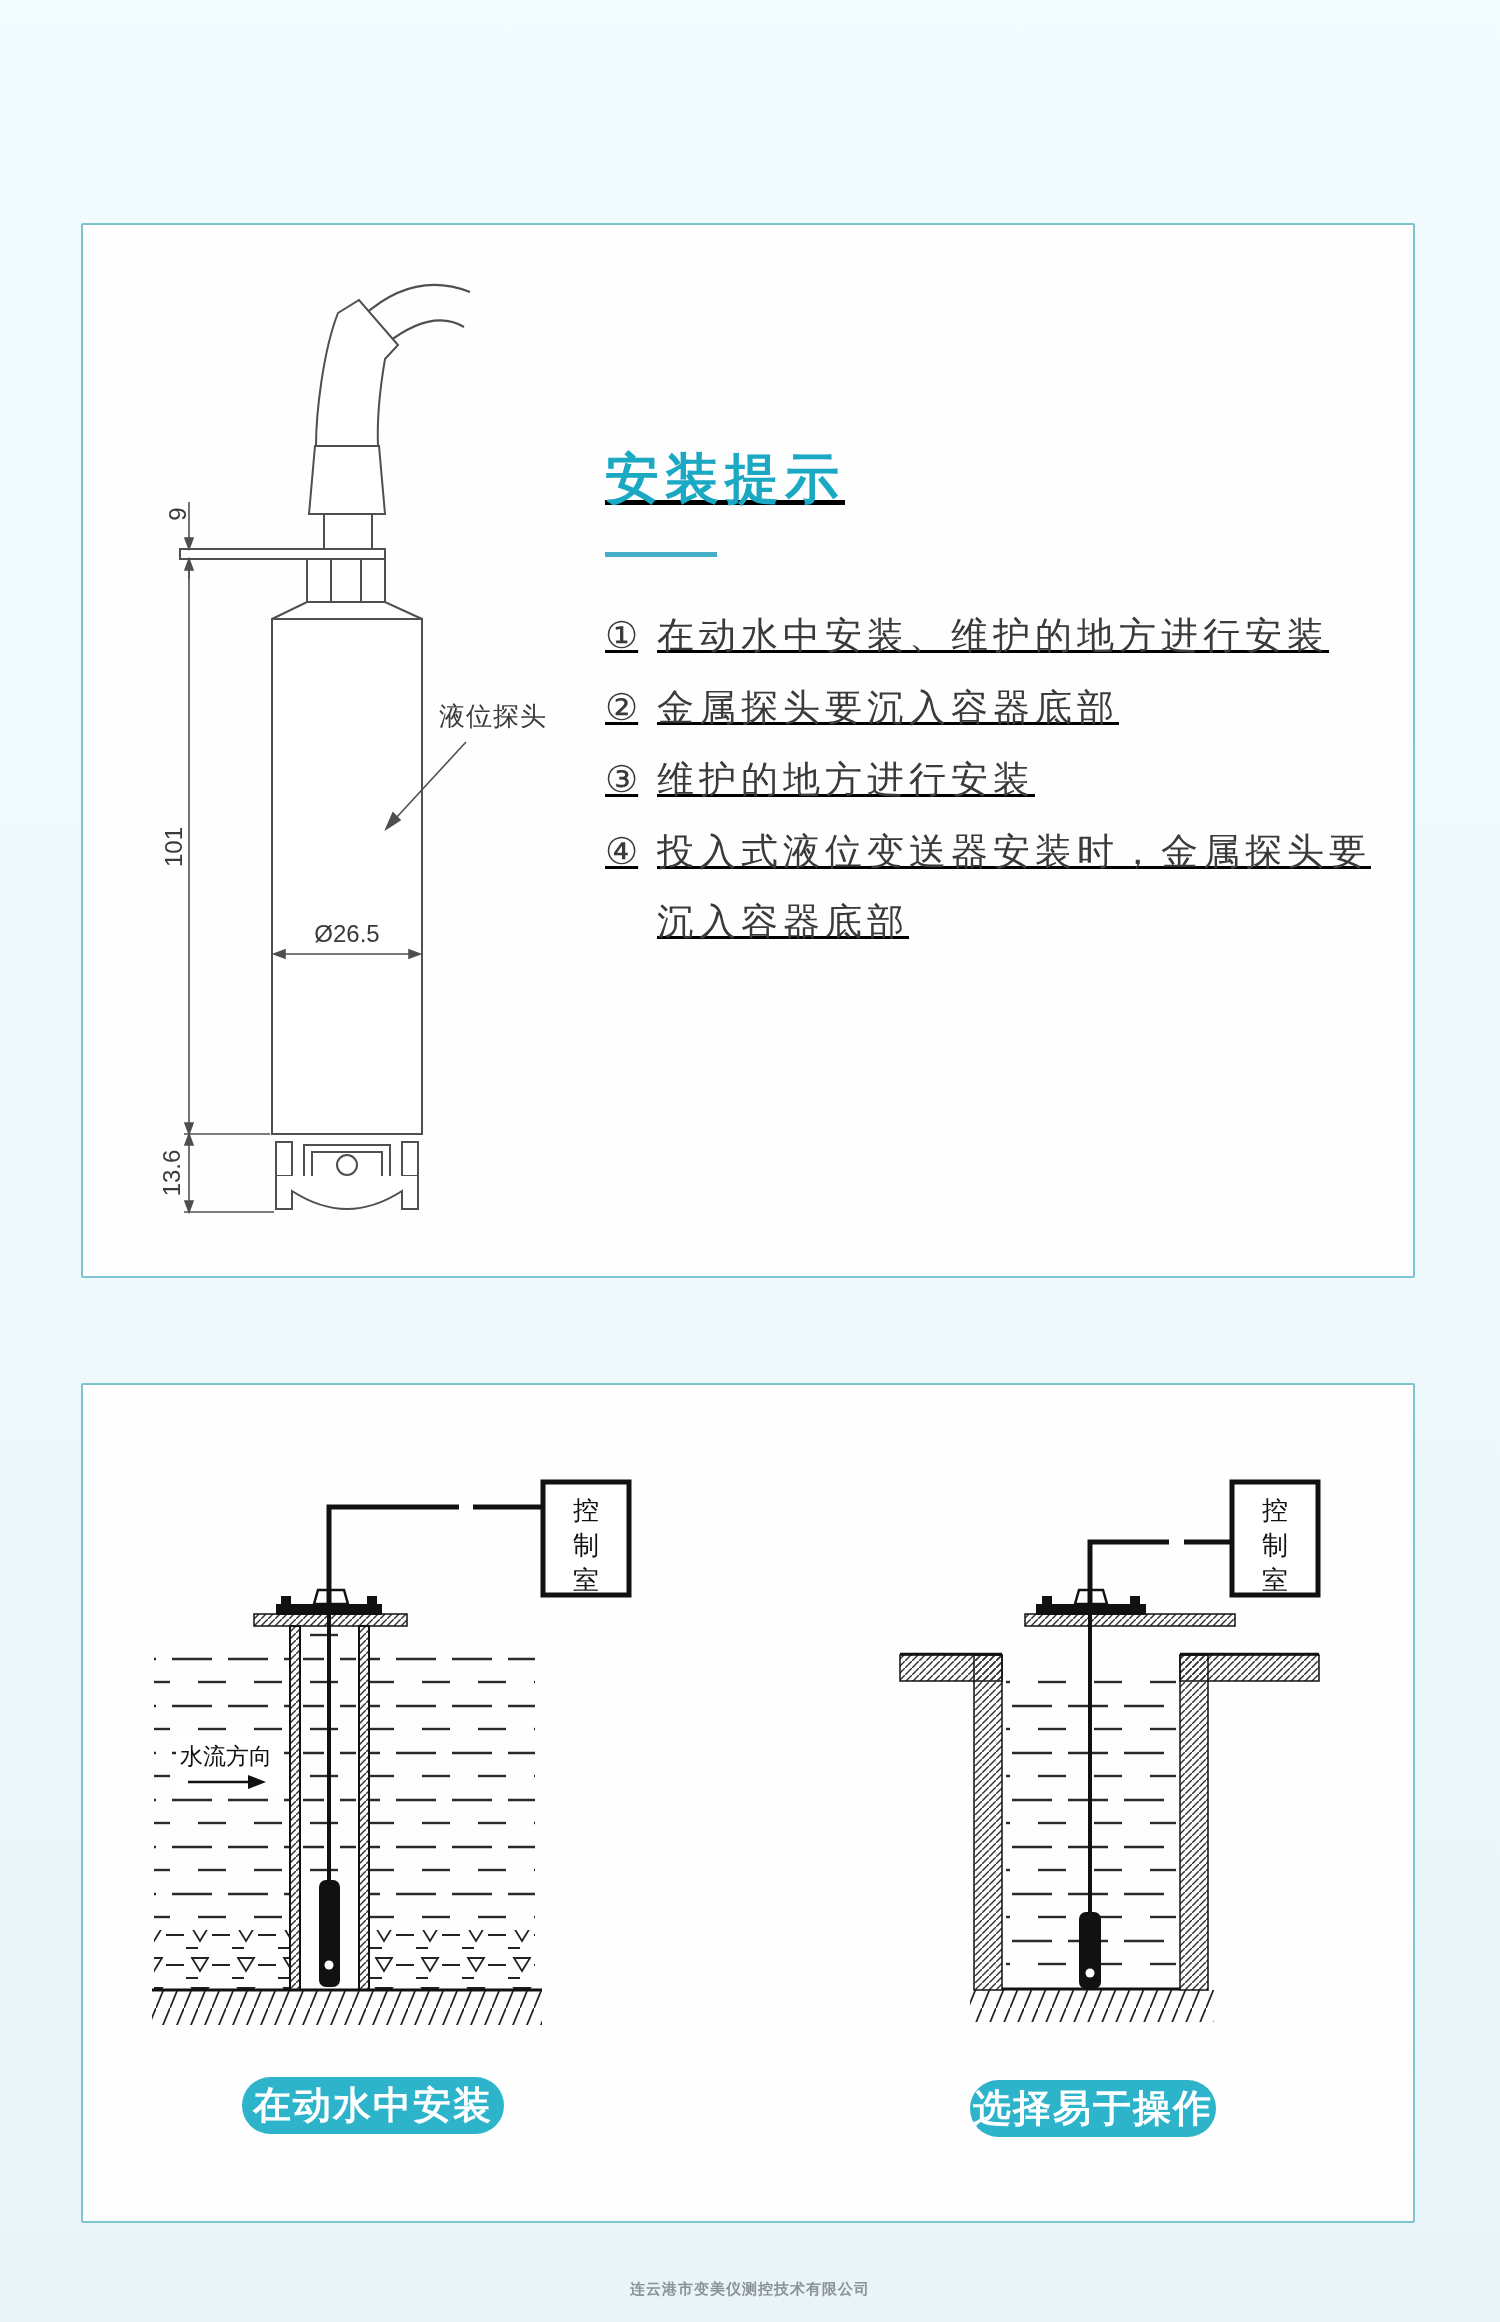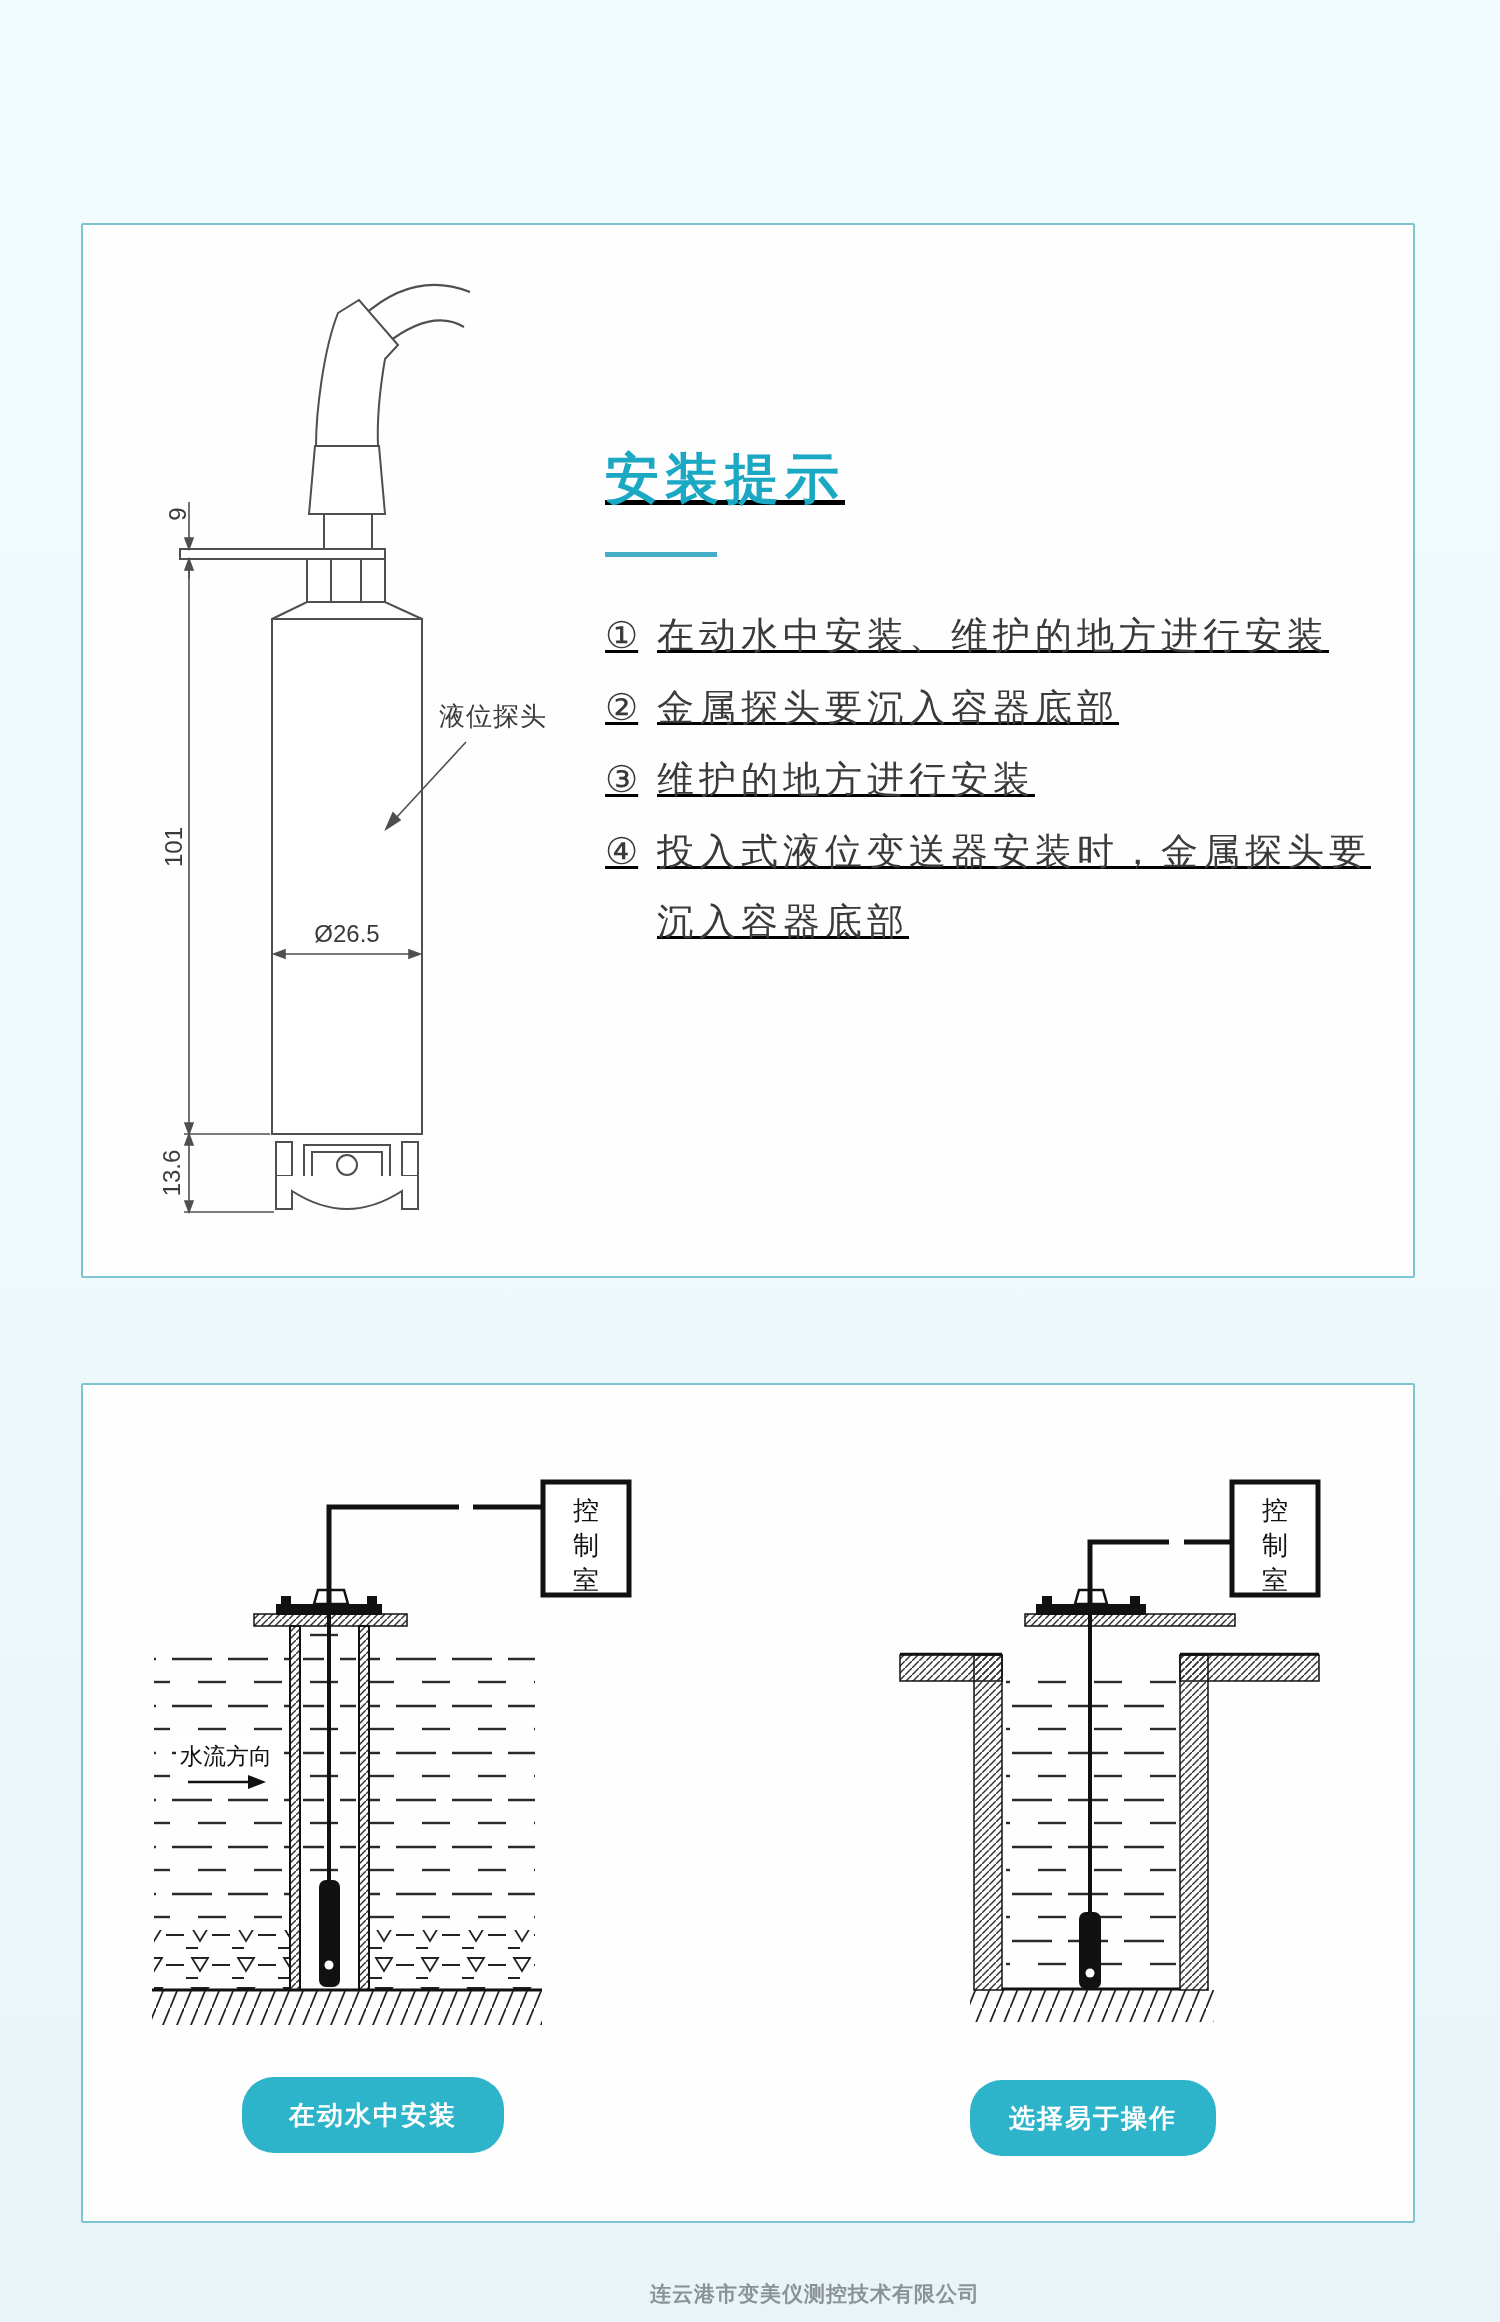--- a/index.html
+++ b/index.html
@@ -24,29 +24,29 @@
   }
   .tips .underline{width:112px;height:5px;background:#45aec9;margin-top:36px;}
   .tips ul{list-style:none;margin:44px 0 0 0;padding:0;}
   .tips li{
     display:flex;align-items:flex-start;margin-bottom:2px;
     font-size:37px;color:#3a3a3a;line-height:70px;letter-spacing:5px;
   }
   .tips li .num{flex:0 0 52px;letter-spacing:0;}
   .tips li .txt{flex:1;}
   .badge{
-    position:absolute;height:76px;background:#2db4ca;border-radius:32px;
-    color:#ffffff;font-size:26px;font-weight:bold;letter-spacing:2px;
+    position:absolute;height:57px;background:#2db4ca;border-radius:32px;
+    color:#ffffff;font-size:38px;font-weight:bold;letter-spacing:2px;
     display:flex;align-items:center;justify-content:center;
   }
   #badge-dynamic{left:159px;top:692px;width:262px;}
   #badge-static{left:887px;top:695px;width:246px;}
   .footer-band{position:absolute;left:0;top:2233px;width:1500px;height:89px;background:#e9f4f8;}
   .footer-text{
-    position:absolute;left:650px;top:2280px;font-size:21px;font-weight:bold;
+    position:absolute;left:630px;top:2280px;font-size:15px;font-weight:bold;
     color:#8a9197;letter-spacing:1px;
   }
   svg{position:absolute;}
   svg text{font-family:"Liberation Sans",sans-serif;}
   .dimtxt{font-size:24px;fill:#3a3a3a;}
   .lbltxt{font-size:26px;fill:#3a3a3a;letter-spacing:1px;}
   .diagtxt{font-size:26px;fill:#111;}
   .flowtxt{font-size:23px;fill:#111;}
 </style>
 </head>

